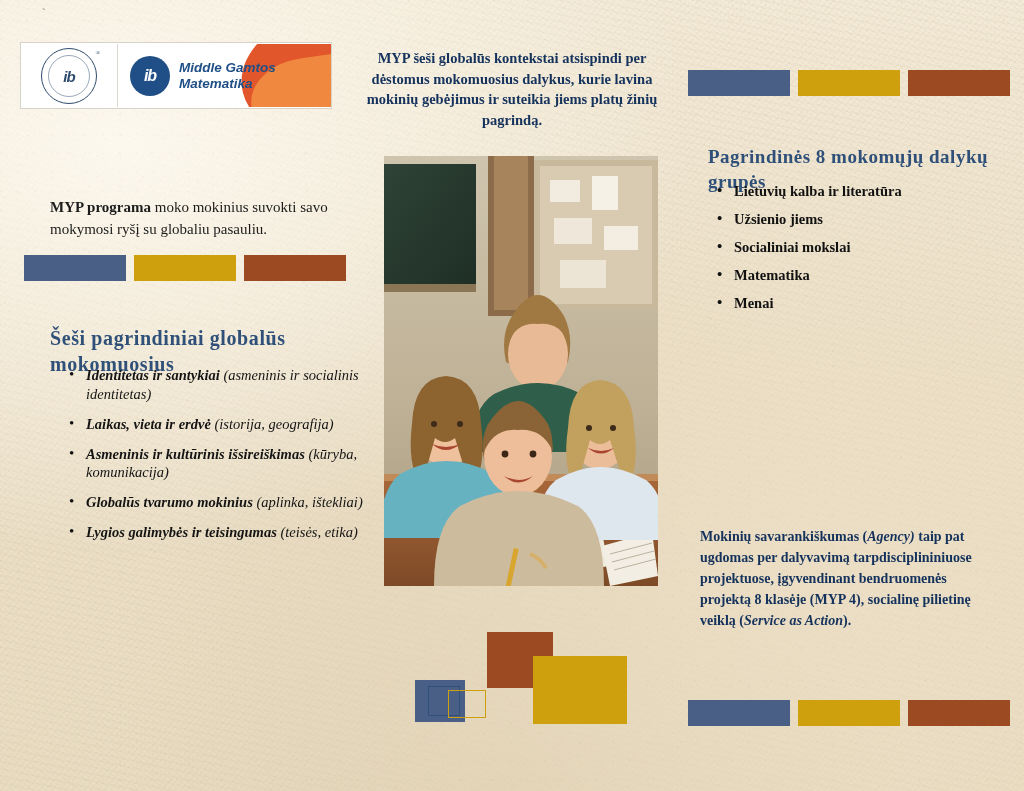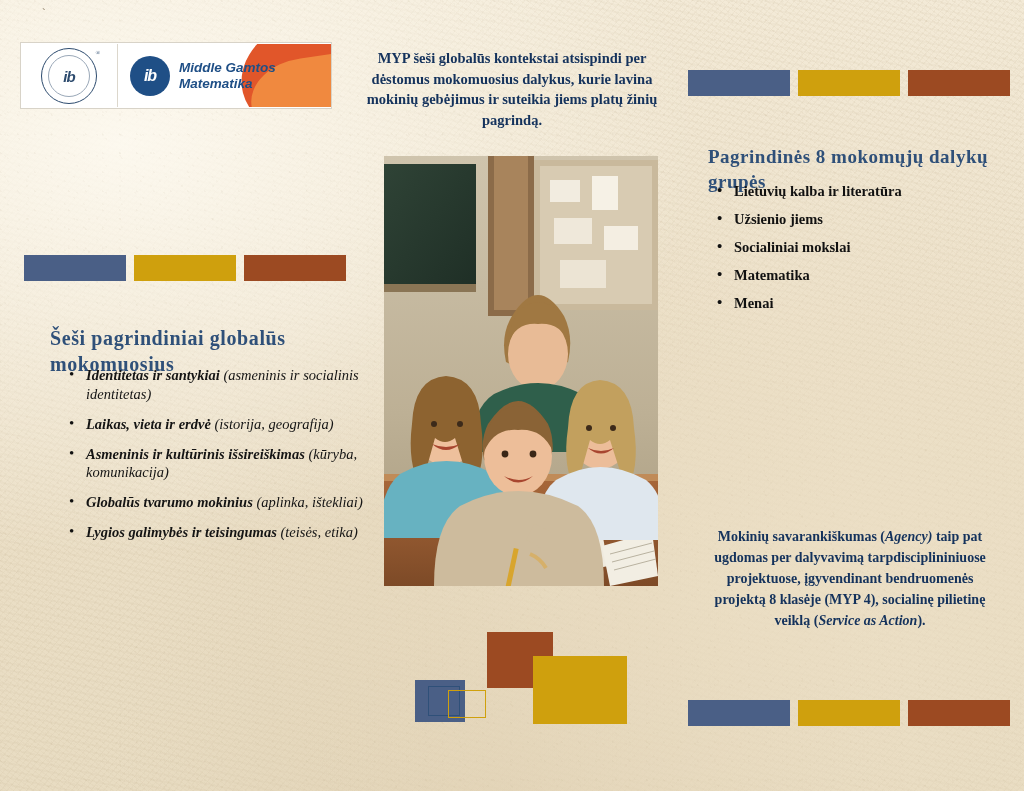--- a/index.html
+++ b/index.html
@@ -264,21 +264,21 @@
     font-weight: bold;
     color: #111;
   }
   .right-list li { margin-bottom: 18.5px; }
 
   .right-para {
     position: absolute;
     left: 700px;
     top: 512px;
     width: 300px;
-    text-align: center;
+    text-align: left;
     font-size: 14px;
     font-weight: bold;
     color: #14325c;
     line-height: 1.5;
   }
   .right-para i { font-style: italic; }
 
   .tick {
     position: absolute;
     left: 42px;
@@ -314,20 +314,23 @@
       <div class="myp-swoosh"></div>
       <div class="myp-swoosh2"></div>
       <div class="myp-ball">ib</div>
       <div class="myp-text">
         <div>Middle Gamtos</div>
         <div>Matematika</div>
       </div>
     </div>
   </div>
 
+  <p class="para-myp">
+    <b>MYP programa</b><span> moko mokinius suvokti savo mokymosi ryšį su globaliu pasauliu.</span>
+  </p>
 
   <div class="blk" style="left:24px;top:255px;width:102px;height:26px;background:#4a5f86;"></div>
   <div class="blk" style="left:134px;top:255px;width:102px;height:26px;background:#cfa00d;"></div>
   <div class="blk" style="left:244px;top:255px;width:102px;height:26px;background:#9c4a22;"></div>
 
   <h2 class="heading-left">Šeši pagrindiniai globalūs mokomuosius</h2>
 
   <ul class="blist left-list">
     <li>
       <span class="t">Identitetas ir santykiai</span>

